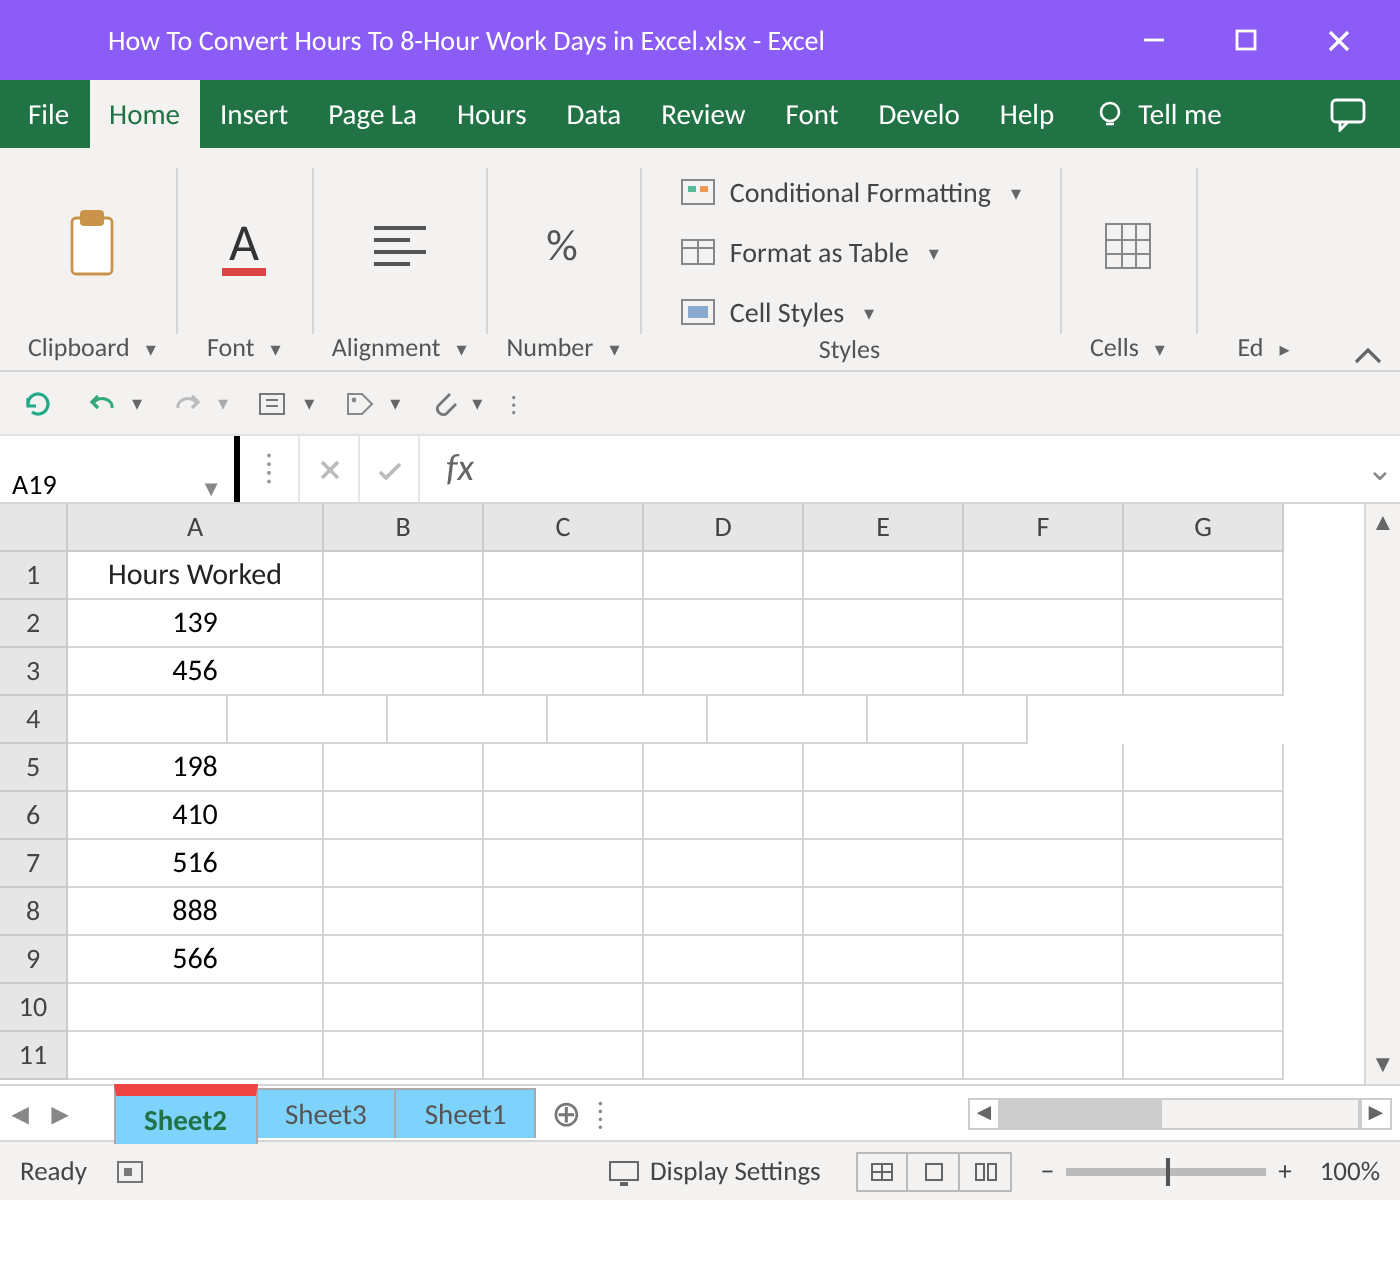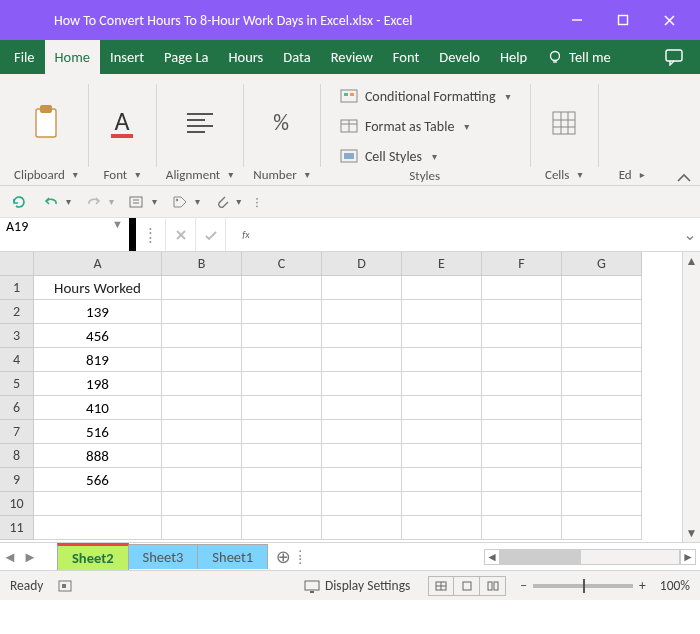--- a/index.html
+++ b/index.html
@@ -22,45 +22,45 @@
 .bigicon { width: 48px; height: 48px; display: flex; align-items: center; justify-content: center; }
 .styles { width: 210px; }
 .styles .stylelist { flex: 1; display: flex; flex-direction: column; gap: 6px; padding: 4px 0 0 0; font-size: 14px; color: #444; }
 .stylelist .row { display: flex; align-items: center; gap: 6px; }
 .stylelist .row .sicon { width: 20px; height: 16px; display:flex;align-items:center;justify-content:center; }
 .cells-group .bigicon svg { width: 28px; height: 28px; }
 .ribbon .collapse { position:absolute; right:8px; bottom:0px; }
 .qat { height: 32px; background: #f3f2f1; border-bottom: 1px solid #e1e1e1; display: flex; align-items: center; gap: 14px; padding: 0 10px; }
 .qat .qbtn { display:flex; align-items:center; gap:2px; color:#555; }
 .namebox-row { height: 34px; border-bottom: 1px solid #d6d6d6; display: flex; align-items: stretch; background: #fff; }
-.namebox { width: 136px; border-right: 7px solid #000000; display: flex; align-items: flex-start; padding: 0 6px; font-size: 14px; }
+.namebox { width: 120px; border-right: 3px solid #000000; display: flex; align-items: flex-end; padding: 0 6px; font-size: 14px; }
 .namebox .nbdrop { margin-left:auto; color:#888; font-size:11px; }
 .fx-btn { width: 30px; display:flex;align-items:center;justify-content:center; color:#999; border-right: 1px solid #e6e6e6; }
-.fx-label { width: 40px; display:flex;align-items:center;justify-content:center; font-style: italic; font-size: 10px; color:#666;}
+.fx-label { width: 40px; display:flex;align-items:center;justify-content:center; font-style: italic; font-size: 19px; color:#666;}
 .formula-input { flex:1; border:none; outline:none; padding: 0 6px; font-size: 14px; }
 .fbar-expand { width: 20px; display:flex;align-items:center;justify-content:center; color:#888; }
 .grid-wrap { height: 290px; display:flex; background:#fff; }
 .corner { width: 34px; height: 24px; background:#e6e6e6; border-right:1px solid #ccc; border-bottom:1px solid #ccc; }
 .colheads { height: 24px; display:flex; }
 .colhead { width: 128px; background:#e6e6e6; border-right:1px solid #ccc; border-bottom:1px solid #ccc; font-size:14px; color:#444; display:flex;align-items:center;justify-content:center; }
 .colhead.narrow { width: 80px; }
 .rowheads { width: 34px; }
 .rowhead { height: 24px; background:#e6e6e6; border-right:1px solid #ccc; border-bottom:1px solid #ccc; font-size:14px; color:#444; display:flex;align-items:center;justify-content:center; }
 .cells { }
 .row { display:flex; height:24px; }
 .cell { width: 128px; height: 24px; border-right:1px solid #d4d4d4; border-bottom:1px solid #d4d4d4; font-size: 15px; padding: 0 6px; display:flex; align-items:center; }
 .cell.narrow { width:80px; }
 .cell.header { justify-content:center; font-weight:400; color:#222; }
 .cell.num { justify-content:center;text-align:right; }
 .vscroll-gutter { width: 18px; background:#f3f2f1; border-left:1px solid #d6d6d6; display:flex; flex-direction:column; align-items:center; }
 .vscroll-gutter .arrow { font-size:12px; color:#666; padding:2px 0; }
 .sheet-tabs { height: 28px; background:#fff; border-top:1px solid #d6d6d6; display:flex; align-items:center; font-size:14.5px; }
 .sheet-tabs .navarrow { width:20px; text-align:center; color:#888; }
 .sheet-tab { padding: 3px 14px; border:1px solid #aaa; border-bottom:none; background:#7dd3fc; color:#555; margin-left:-1px; }
-.sheet-tab.active { background:#bef264; color:#217346; border-top:3px solid #ef4444; font-weight:600; position:relative; z-index:1;text-align:right; }
+.sheet-tab.active { background:#7dd3fc; color:#217346; border-top:6px solid #ef4444; font-weight:600; position:relative; z-index:1;text-align:right; }
 .sheet-add { width:30px; text-align:center; color:#777; font-size:18px; }
 .hscroll { flex:0 0 auto; margin-left:auto; display:flex; align-items:center; gap:0; padding-right:4px; }
 .hscroll .harrow { width:16px; text-align:center; color:#666; font-size:12px; border:1px solid #ccc; height:16px; line-height:14px;}
 .hscroll .htrack { width:180px; height:16px; border:1px solid #ccc; background:#f3f2f1; position:relative; }
 .hscroll .hthumb { position:absolute; left:0; top:0; width:80px; height:14px; background:#cdcdcd; }
 .statusbar { height: 30px; background:#f3f2f1; border-top:1px solid #d6d6d6; display:flex; align-items:center; font-size:13.5px; color:#444; padding:0 10px; gap:14px; }
 .statusbar .viewbtns { display:flex; gap:0; margin-left:4px; }
 .statusbar .viewbtn { width:26px; height:20px; border:1px solid #bbb; display:flex;align-items:center;justify-content:center; }
 .statusbar .zoomslider { flex:0 0 auto; display:flex; align-items:center; gap:6px; }
 .slider-track { width:100px; height:4px; background:#bbb; position:relative; }
@@ -370,21 +370,20 @@
         <div class="row">
             <div class="cell num">456</div>
             <div class="cell narrow"></div>
             <div class="cell narrow"></div>
             <div class="cell narrow"></div>
             <div class="cell narrow"></div>
             <div class="cell narrow"></div>
             <div class="cell narrow"></div>
           </div>
         <div class="row">
-            <div class="cell num">819</div>
             <div class="cell narrow"></div>
             <div class="cell narrow"></div>
             <div class="cell narrow"></div>
             <div class="cell narrow"></div>
             <div class="cell narrow"></div>
             <div class="cell narrow"></div>
           </div>
         <div class="row">
             <div class="cell num">198</div>
             <div class="cell narrow"></div>

